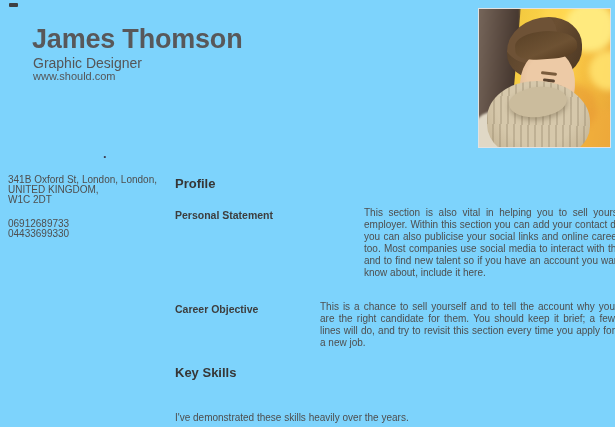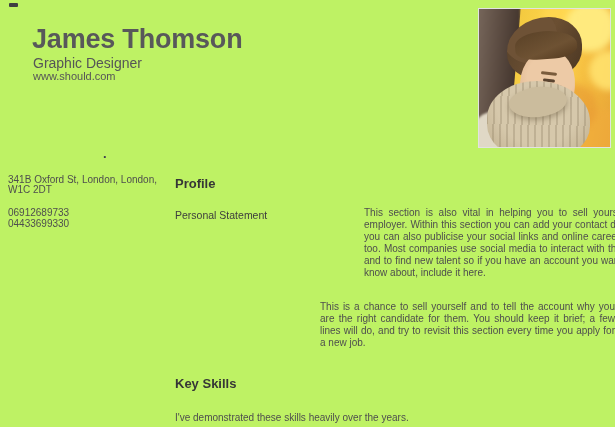--- a/index.html
+++ b/index.html
@@ -6,21 +6,21 @@
   html, body { background: #ffffff; }
   body {
     font-family: "Liberation Sans", sans-serif;
     color: #4e4e4e;
     -webkit-font-smoothing: antialiased;
   }
   .page {
     position: relative;
     width: 615px;
     height: 427px;
-    background: #bef264;
+    background: #7dd3fc;
     overflow: hidden;
   }
   
   .corner-mark {
     position: absolute; left: 9px; top: 3px;
     width: 9px; height: 4px;
     background: #3f3f42; border-radius: 1px;
   }
   
   .name {
@@ -142,25 +142,25 @@
     width: 165px; font-size: 10px; line-height: 10.2px;
     color: #4e4e4e;
   }
   .contact .phones { margin-top: 13px; }
   
   .section-heading {
     position: absolute; left: 175px;
     font-size: 13px; font-weight: 700; color: #363636;
   }
   .profile-heading { top: 176px; }
-  .skills-heading { top: 376px; }
+  .skills-heading { top: 365px; }
   .row-label {
     position: absolute; left: 175px;
     width: 140px;
-    font-size: 10.5px; font-weight: 400; color: #3d3d3d;
+    font-size: 10.5px; font-weight: 700; color: #3d3d3d;
   }
   .row-text {
     position: absolute; left: 320px;
     width: 295px;
     font-size: 10px; line-height: 12.1px;
     text-align: justify; color: #4e4e4e;
   }
   .label-1 { top: 209px; }
   .text-1  { top: 207px; margin-left: 44px; }
   .label-2 { top: 303px; }
@@ -192,30 +192,32 @@
     <div class="ph-brow"></div>
     <div class="ph-eye"></div>
     <div class="ph-nose"></div>
     <div class="ph-smile"></div>
     <div class="ph-scarf"></div>
     <div class="ph-scarf-fold"></div>
   </div>
 
   <aside class="contact">
     <div>341B Oxford St, London, London,</div>
+    <div>UNITED KINGDOM,</div>
     <div>W1C 2DT</div>
     <div class="phones">
       <div>06912689733</div>
       <div>04433699330</div>
     </div>
   </aside>
 
   <h2 class="section-heading profile-heading">Profile</h2>
 
   <div class="row-label label-1">Personal Statement</div>
   <p class="row-text text-1">This section is also vital in helping you to sell yourself to an employer. Within this section you can add your contact details and you can also publicise your social links and online career portfolio too. Most companies use social media to interact with their clients and to find new talent so if you have an account you want them to know about, include it here.</p>
 
+  <div class="row-label label-2">Career Objective</div>
   <p class="row-text text-2">This is a chance to sell yourself and to tell the account why you are the right candidate for them. You should keep it brief; a few lines will do, and try to revisit this section every time you apply for a new job.</p>
 
   <h2 class="section-heading skills-heading">Key Skills</h2>
   <p class="skills-intro">I've demonstrated these skills heavily over the years.</p>
 
 </div>
 
 </body></html>

